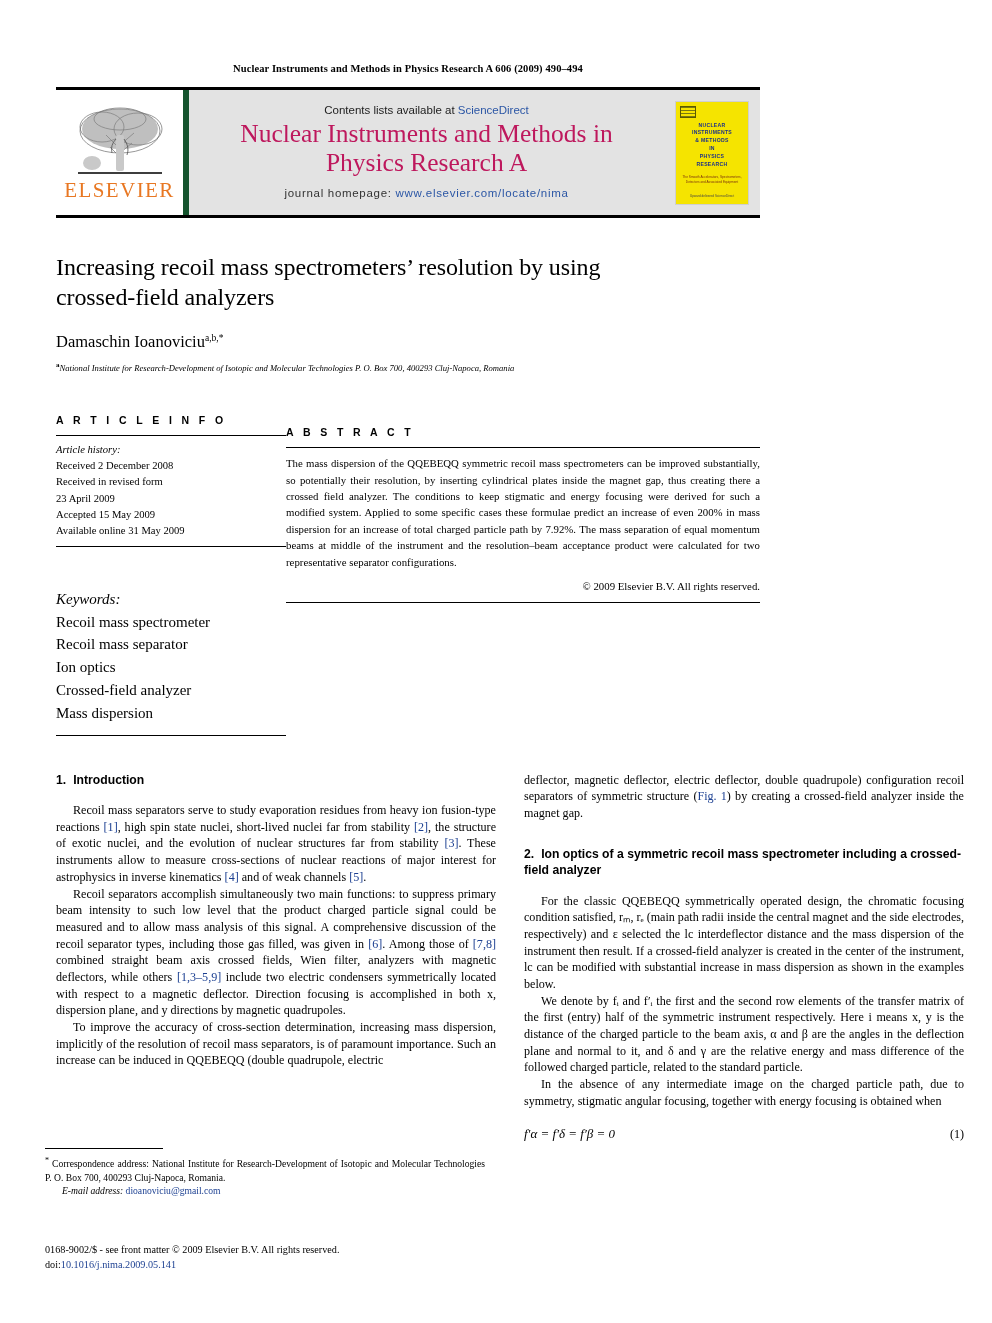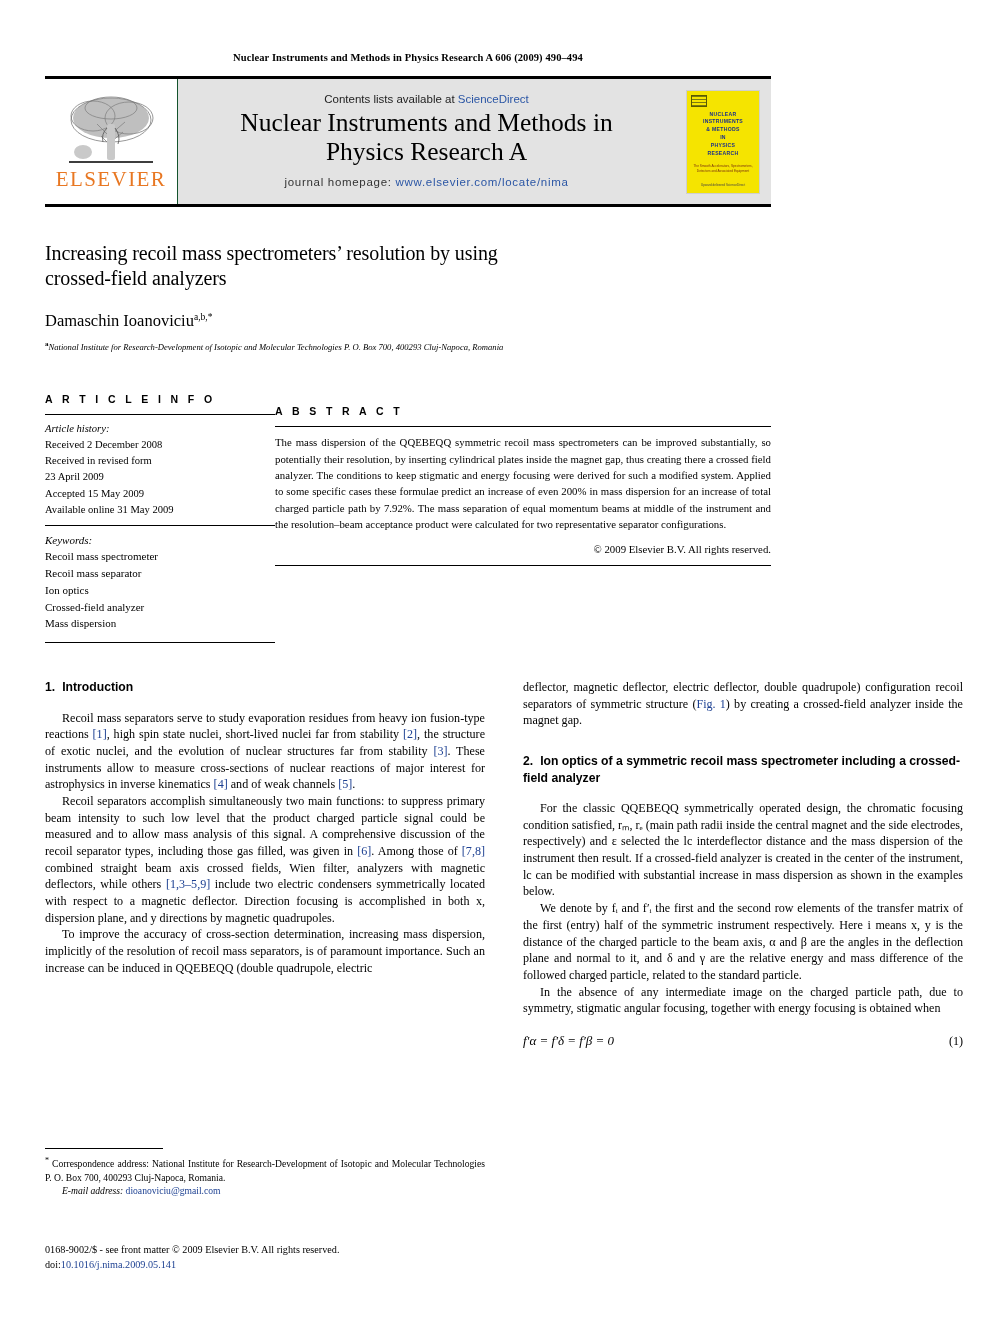--- a/index.html
+++ b/index.html
@@ -11,21 +11,21 @@
     font-family: "Liberation Serif", serif;
     color: #000000;
     position: relative;
     overflow: hidden;
   }
 
   .page {
     position: relative;
     width: 816px;
     height: 1323px;
-    padding: 0;
+    padding: 11px;
   }
 
   
   .running-head {
     text-align: center;
     font-size: 10.5px;
     font-weight: bold;
     letter-spacing: 0.1px;
     padding-top: 52px;
     color: #000;
@@ -41,21 +41,21 @@
     background: #e3e3e3;
   }
   .masthead-left {
     width: 133px;
     background: #ffffff;
     display: flex;
     flex-direction: column;
     align-items: center;
     justify-content: center;
     flex: none;
-    border-right: 1px solid #14532d;
+    border-right: 6px solid #14532d;
   }
   .tree-svg { display:block; }
   .elsevier-word {
     font-family: "Liberation Serif", serif;
     color: #E87722;
     font-size: 21px;
     letter-spacing: 1.4px;
     font-weight: normal;
     line-height: 1;
     margin-top: 1px;
@@ -74,21 +74,21 @@
     font-size: 11.5px;
     color: #222;
     margin-bottom: 4px;
   }
   .contents-line .sd { color: #2b56a5; }
   .journal-title {
     font-family: "Liberation Serif", serif;
     font-size: 25.5px;
     line-height: 1.13;
     text-align: center;
-    color: #000000;
+    color: #be185d;
     font-weight: normal;
   }
   .homepage-line {
     margin-top: 9px;
     font-family: "Liberation Sans", sans-serif;
     font-size: 11.5px;
     letter-spacing: 0.7px;
     color: #333;
   }
   .homepage-line .url { color: #2b56a5; }
@@ -142,21 +142,21 @@
     font-family: "Liberation Sans", sans-serif;
   }
   .masthead-rule {
     margin: 0 45px;
     border-top: 3px solid #000;
   }
 
   
   .title-block { margin: 34px 45px 0 45px; }
   .paper-title {
-    font-size: 20px;
+    font-size: 24px;
     line-height: 1.26;
     font-weight: normal;
     margin: 0;
     max-width: 660px;
     letter-spacing: -0.1px;
   }
   .authors {
     margin-top: 20px;
     font-size: 16.5px;
   }
@@ -180,40 +180,40 @@
     font-family: "Liberation Sans", sans-serif;
     font-size: 10.5px;
     font-weight: bold;
     letter-spacing: 3.4px;
     margin-bottom: 9px;
   }
   .hr-thin { border-top: 1.6px solid #000; }
   .hr-thin-2 { border-top: 1.1px solid #000; }
   .info-body { font-size: 10.6px; line-height: 1.52; padding-top: 6px; }
   .info-body .lbl { font-style: italic; }
-  .keywords-block { padding-top: 6px; font-size: 11px; line-height: 1.52; }
+  .keywords-block { padding-top: 6px; font-size: 15px; line-height: 1.52; margin-top: 35px; }
   .abs-text {
     font-size: 10.8px;
     line-height: 1.52;
     text-align: justify;
     padding-top: 7px;
   }
   .abs-copy {
     margin-top: 10px;
     text-align: right;
     font-size: 10.8px;
   }
   .abs-bottom-rule { margin-top: 10px; border-top: 1.6px solid #000; }
   .info-bottom-rule { margin-top: 10px; border-top: 1.6px solid #000; }
 
   
   .body-cols {
     margin: 36px 45px 0 45px;
     display: flex;
-    gap: 38px;
+    gap: 28px;
     position: relative;
   }
   .bcol { width: 440px; flex: none; position: relative; }
   h2.sect {
     font-family: "Liberation Sans", sans-serif;
     font-size: 12.2px;
     font-weight: bold;
     margin: 0 0 14px 0;
     line-height: 1.35;
   }

